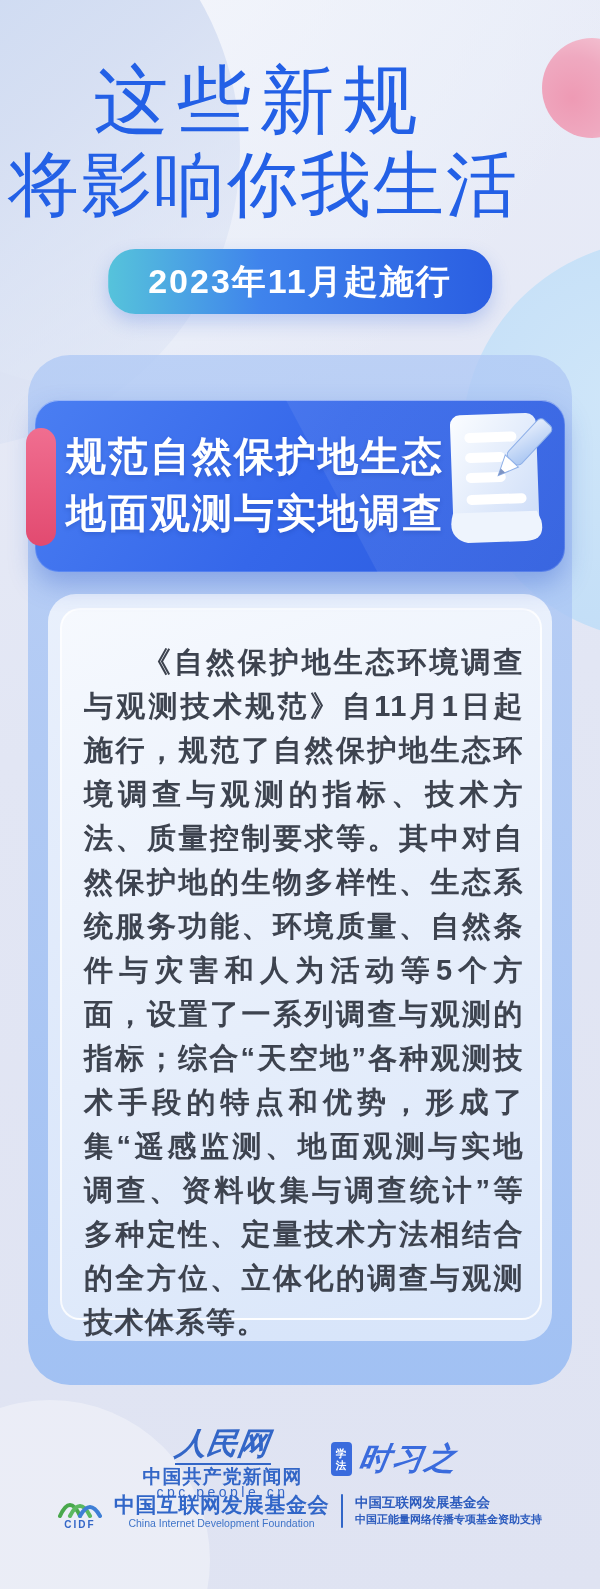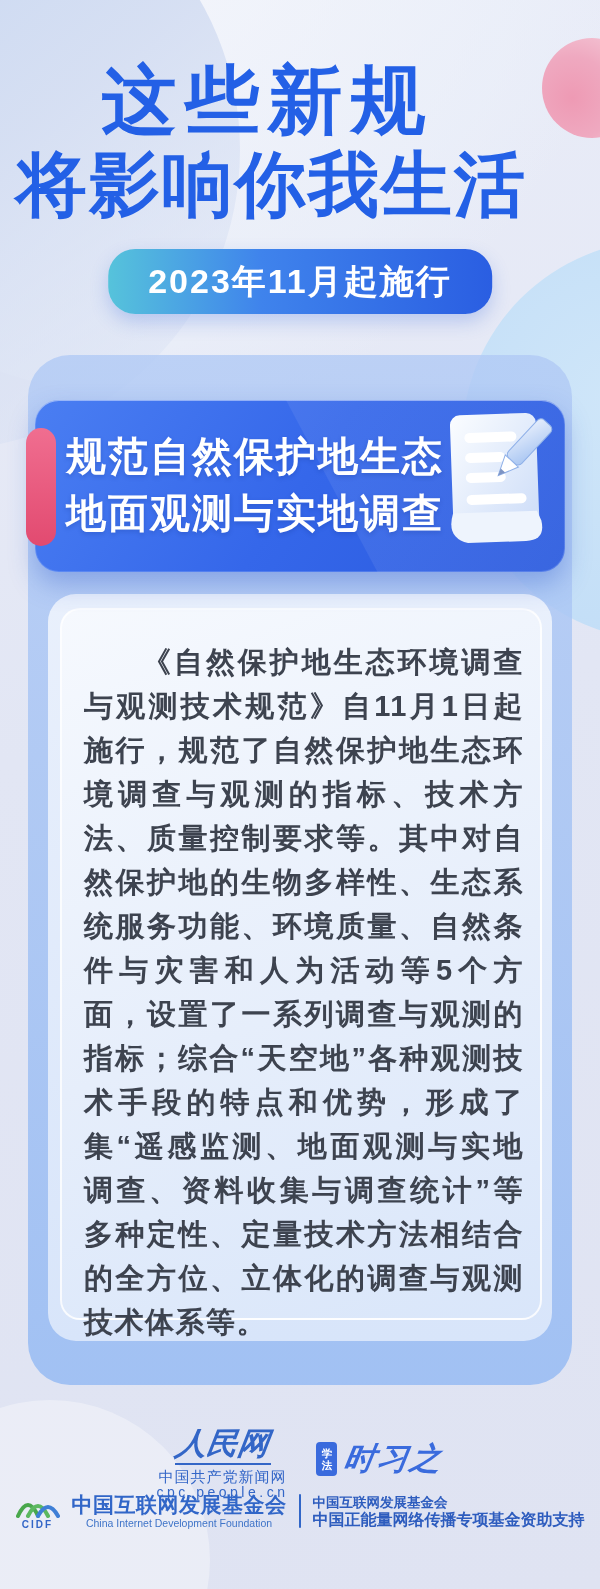--- a/index.html
+++ b/index.html
@@ -14,21 +14,21 @@
     background:radial-gradient(circle at 35% 45%, rgba(255,255,255,.65) 0%, rgba(236,241,250,.55) 60%, rgba(236,241,250,0) 72%);}
   .c-top-left{left:-360px;top:-150px;width:600px;height:600px;
     background:linear-gradient(140deg,#b9ceee 0%,#d3ddf2 55%,rgba(224,230,245,.1) 100%);opacity:.9;}
   .c-pink{left:542px;top:38px;width:100px;height:100px;
     background:radial-gradient(circle at 30% 60%, #ee9ab4 0%, #efa9c0 45%, #f6d2de 100%);}
   .c-right-blue{left:462px;top:240px;width:400px;height:400px;
     background:radial-gradient(circle at 40% 40%, #cfe6f9 0%, #bedbf6 100%);}
   .c-bottom-left{left:-110px;top:1400px;width:320px;height:320px;
     background:rgba(255,255,255,.35);}
   
-  .title{position:absolute;left:8px;top:56px;width:519px;text-align:center;color:#2360e6;font-weight:700;}
+  .title{position:absolute;left:0;top:56px;width:519px;text-align:center;color:#2360e6;font-weight:400;}
   .title .l1{font-size:75px;line-height:88px;letter-spacing:8px;}
   .title .l2{font-size:71px;line-height:82px;letter-spacing:2px;text-align:right;}
   .badge{
     position:absolute;top:249px;left:50%;transform:translateX(-50%);
     height:65px;padding:0 40px;border-radius:27px;display:flex;align-items:center;justify-content:center;
     background:linear-gradient(90deg,#56c3db 0%,#3f83ec 40%,#2a5ee2 100%);
     color:#fff;font-size:34px;font-weight:800;letter-spacing:2px;white-space:nowrap;
     box-shadow:0 8px 18px rgba(52,101,220,.25);
   }
   
@@ -51,36 +51,36 @@
   .pink-bar{position:absolute;left:26px;top:428px;width:30px;height:118px;border-radius:15px;
     background:linear-gradient(180deg,#f06e90 0%,#e24a70 100%);z-index:7;}
   .head-text{position:absolute;left:66px;top:428px;z-index:6;color:#fff;font-weight:800;
     font-size:40px;line-height:57px;letter-spacing:2px;text-shadow:0 2px 4px rgba(20,50,140,.25);text-align:right;}
   .head-icon{position:absolute;left:442px;top:408px;z-index:6;}
   
   .footer-row1{position:absolute;left:0;top:1427px;width:600px;display:flex;justify-content:center;align-items:flex-start;gap:28px;}
   .renmin{display:flex;flex-direction:column;align-items:center;color:#3366c7;}
   .renmin .script{font-size:31px;font-weight:700;font-style:italic;transform:skewX(-8deg);line-height:34px;font-family:"Liberation Serif","DejaVu Serif",serif;}
   .renmin .rule{width:96px;height:2px;background:#3366c7;margin:2px 0 3px;}
-  .renmin .site{font-size:15px;font-weight:400;letter-spacing:1px;line-height:17px;}
+  .renmin .site{font-size:19px;font-weight:700;letter-spacing:1px;line-height:17px;}
   .renmin .url{font-size:14px;font-weight:400;letter-spacing:3.5px;line-height:14px;}
   .xuefa{display:flex;align-items:center;gap:7px;margin-top:11px;}
   .xuefa .tag{width:21px;height:34px;border-radius:4px;background:#3a6bdd;color:#fff;
     display:flex;flex-direction:column;align-items:center;justify-content:center;font-size:10.5px;font-weight:800;line-height:12px;}
   .xuefa .big{color:#3a6bdd;font-size:31px;font-weight:900;font-style:italic;transform:skewX(-9deg);letter-spacing:2px;}
   .footer-row2{position:absolute;left:0;top:1492px;width:600px;display:flex;justify-content:center;align-items:center;gap:12px;}
   .cidf-logo{display:flex;flex-direction:column;align-items:center;}
   .cidf-abbr{color:#3366c7;font-size:10px;font-weight:700;letter-spacing:2px;margin-top:1px;}
   .cidf-name{display:flex;flex-direction:column;color:#3166c8;}
   .cidf-name .cn{font-size:21px;font-weight:600;letter-spacing:.5px;line-height:24px;}
   .cidf-name .en{font-size:10.5px;font-weight:500;line-height:13px;color:#3f74c8;text-align:center;}
   .vdiv{width:2px;height:34px;background:#3166c8;border-radius:1px;}
   .support{display:flex;flex-direction:column;color:#2d5cbe;font-weight:800;}
   .support .s1{font-size:13.5px;line-height:17px;}
-  .support .s2{font-size:16px;line-height:17px;}
+  .support .s2{font-size:11px;line-height:17px;}
 </style>
 </head>
 <body>
 
 <div class="stage">
 
   <div class="circle c-top-big"></div>
   <div class="circle c-top-left"></div>
   <div class="circle c-pink"></div>
   <div class="circle c-right-blue"></div>

